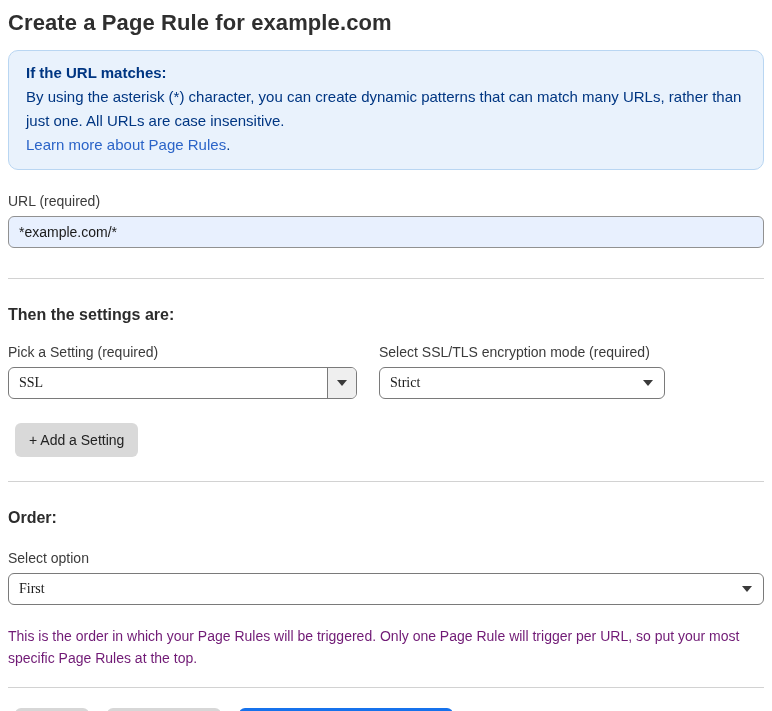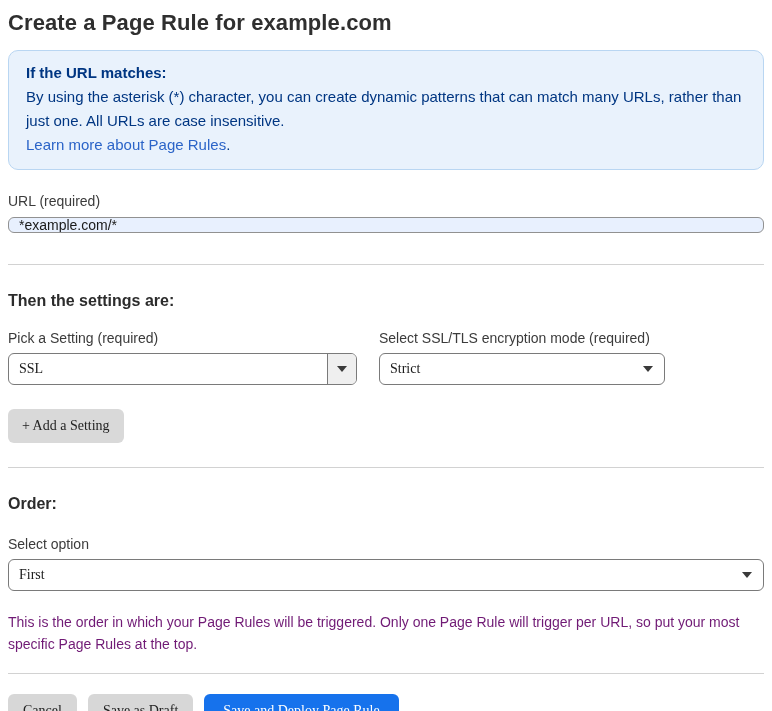--- a/index.html
+++ b/index.html
@@ -40,21 +40,21 @@
     cursor: pointer;
   }
   .field-label {
     font-size: 14px;
     color: #3b3b3b;
     margin-top: 23px;
     margin-bottom: 7px;
   }
   .url-input {
     width: 100%;
-    height: 16px;
+    height: 32px;
     background: #e8f0fe;
     border: 1px solid #919191;
     border-radius: 6px;
     padding: 0 10px;
     font-size: 14px;
     color: #1a1a1a;
     font-family: "Liberation Sans", sans-serif;
     outline: none;
   }
   .divider {
@@ -111,25 +111,26 @@
     width: 0; height: 0;
     border-left: 5px solid transparent;
     border-right: 5px solid transparent;
     border-top: 6px solid #3a3a3a;
   }
   .btn {
     display: inline-block;
     border: none;
     border-radius: 6px;
     font-size: 14px;
-    font-family: Liberation Serif, serif;
+    font-family: Liberation Sans, sans-serif;
     padding: 9px 15px;
     cursor: pointer;
     color: #222222;
     background: #d7d7d7;
+    margin-left: 7px;
   }
   .add-setting-btn {
     margin-top: 24px;
     background: #d9d9d9;
     padding: 9px 14px;
   }
   .order-help {
     font-size: 14px;
     color: #701a75;
     line-height: 22px;

